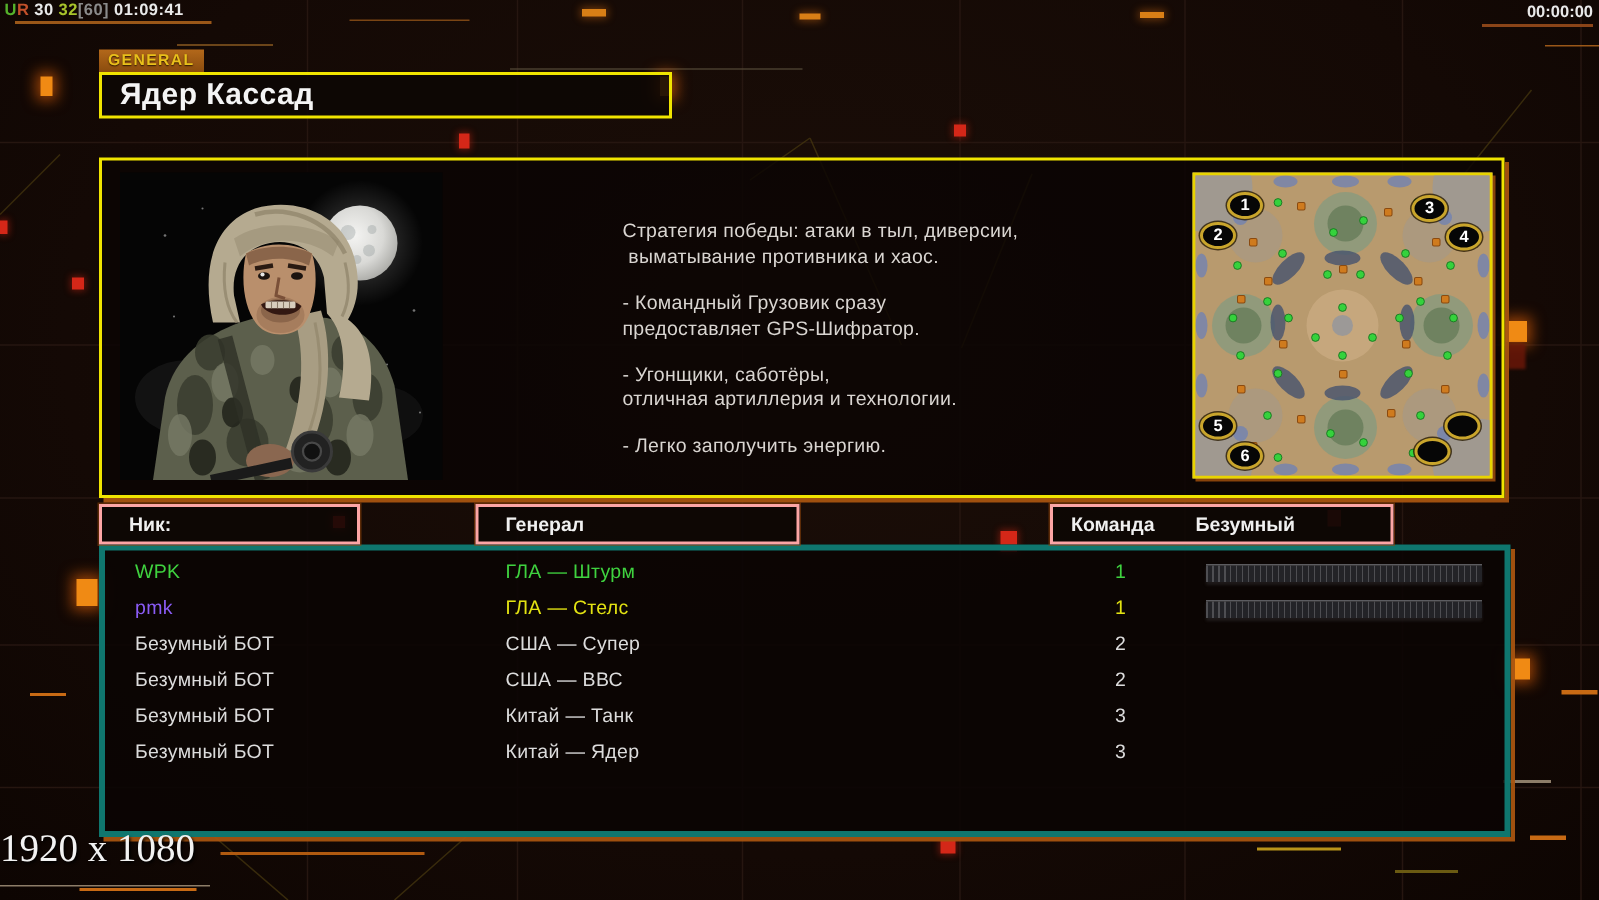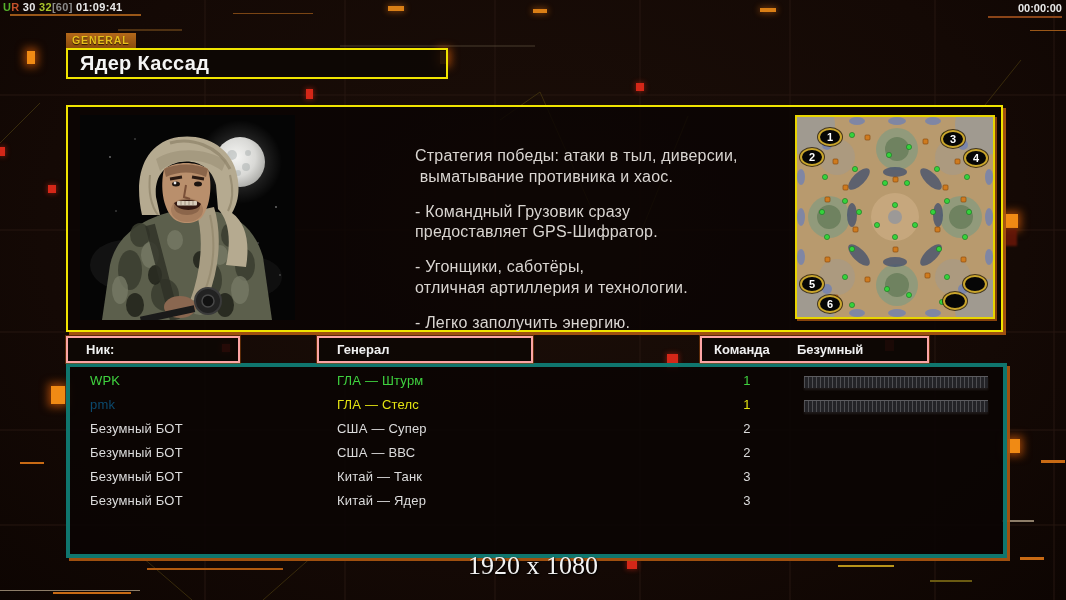--- a/index.html
+++ b/index.html
@@ -29,21 +29,21 @@
     font-weight:bold;letter-spacing:.9px;text-shadow:0 1px 1px #2a1600;z-index:3}
   #title{left:66px;top:48px;width:366px;height:27px;line-height:27px;
     border:2px solid #f0e400;background:rgba(13,7,4,.88);color:#f4f4f4;
     font-size:20px;font-weight:bold;letter-spacing:.3px;padding-left:12px;z-index:3}
 
   
   #panel{left:66px;top:105px;width:933px;height:223px;border:2px solid #f0e400;
     background:rgba(11,5,3,.84);box-shadow:3px 3px 0 rgba(168,84,16,.95);z-index:2}
   #portrait{left:12px;top:8px;width:215px;height:205px;background:#050505}
   #strategy{left:347px;top:39px;width:335px}
-  .stratp{white-space:pre-line;margin-bottom:14px;font-size:16px;line-height:1.3;
+  .stratp{white-space:pre-line;margin-bottom:14px;font-size:13px;line-height:1.3;
     color:#d9d5d1;letter-spacing:.2px}
   #map{left:727px;top:8px;width:196px;height:200px;border:2px solid #e8d400;
     background:#b89a6e;box-shadow:2px 2px 0 rgba(150,74,12,.9)}
   .spot{position:absolute;width:24px;height:18px;margin-left:-12px;margin-top:-9px;
     border-radius:50%;background:#060606;border:2px solid #c9a52c;box-sizing:border-box;
     color:#fff;font-size:11px;font-weight:bold;line-height:14px;text-align:center;
     box-shadow:0 0 0 1px rgba(40,26,0,.8)}
 
   
   .hbox{border:2px solid #fca5a5;background:rgba(13,7,4,.88);height:23px;line-height:23px;
@@ -62,21 +62,21 @@
   #rows{position:absolute;left:0;top:2px;right:0}
   .prow{position:relative;height:24px}
   .pcell{position:absolute;line-height:24px;font-size:13px;letter-spacing:.2px}
   .c-nick{left:20px}
   .c-gen{left:267px}
   .c-team{left:666px;width:22px;text-align:center}
   .pbar{position:absolute;left:734px;top:7px;width:184px;height:11px;
     background:repeating-linear-gradient(90deg,#4e4e52 0 1px,#232327 1px 4px);
     border-top:1px solid #5c5c60;box-shadow:0 2px 2px rgba(90,90,95,.25)}
 
-  #footer{left:0;top:551px;width:100%;text-align:center;
+  #footer{left:0;top:551px;width:100%;text-align:left;
     font-family:"Liberation Serif", serif;font-size:26px;color:#f2f2f2;
     text-shadow:1px 1px 2px #000;z-index:4}
 </style>
 </head>
 <body>
 
 <svg class="bgsvg" width="1066" height="600">
   <g stroke="#261610" stroke-width="1">
     <path d="M205,0V600"></path>
       <path d="M345,0V600"></path>
@@ -374,21 +374,21 @@
 
 <div id="table" class="abs">
   <div id="rows">
       <div class="prow">
         <div class="pcell c-nick" style="color: rgb(63, 210, 63);">WPK</div>
         <div class="pcell c-gen" style="color: rgb(63, 210, 63);">ГЛА — Штурм</div>
         <div class="pcell c-team" style="color: rgb(63, 210, 63);">1</div>
         <div class="pbar"></div>
       </div>
       <div class="prow">
-        <div class="pcell c-nick" style="color: #0c4a6e;">pmk</div>
+        <div class="pcell c-nick" style="color: #8b5cf6;">pmk</div>
         <div class="pcell c-gen" style="color: rgb(227, 227, 18);">ГЛА — Стелс</div>
         <div class="pcell c-team" style="color: rgb(227, 227, 18);">1</div>
         <div class="pbar"></div>
       </div>
       <div class="prow">
         <div class="pcell c-nick" style="color: rgb(220, 220, 220);">Безумный БОТ</div>
         <div class="pcell c-gen" style="color: rgb(220, 220, 220);">США — Супер</div>
         <div class="pcell c-team" style="color: rgb(220, 220, 220);">2</div>
       </div>
       <div class="prow">

